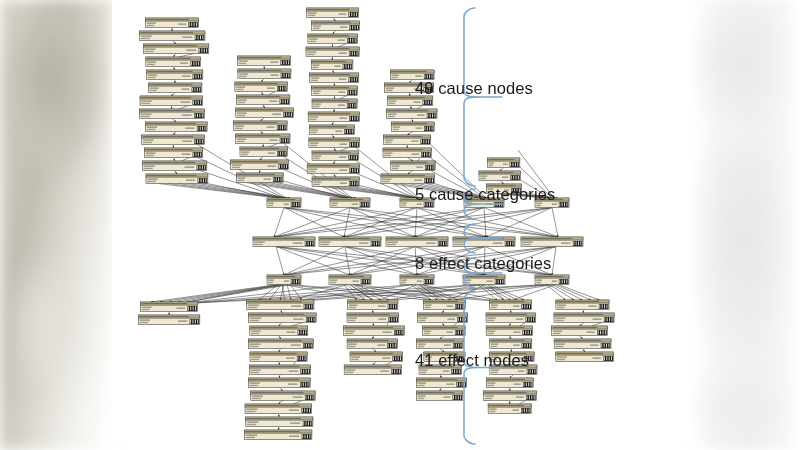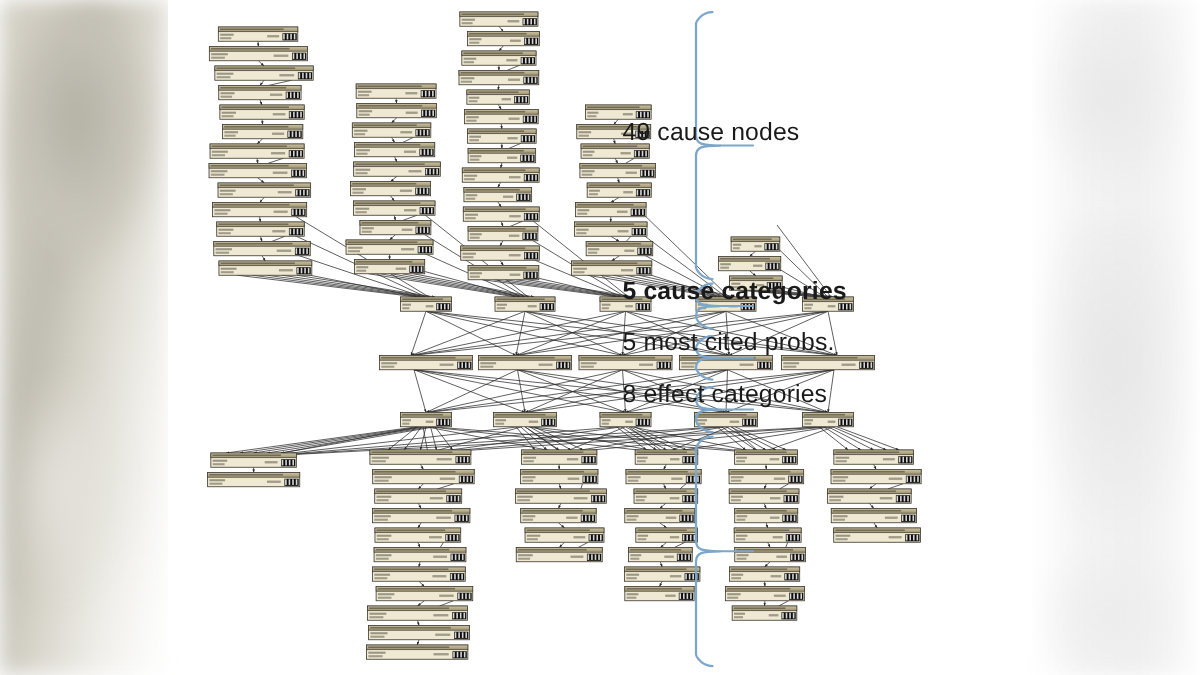--- a/index.html
+++ b/index.html
@@ -1748,18 +1748,18 @@
      L 352 360.5
      C 352 366.5, 356 367.5, 368 367.5
      C 356 367.5, 352 368.5, 352 374.5
      L 352 436
      C 352 437, 355 444, 363 444" fill="none" stroke="#7ba7cd" stroke-width="1.5" stroke-linecap="round" stroke-linejoin="round"></path>
           <line x1="368" y1="367.5" x2="390" y2="367.5" stroke="#7ba7cd" stroke-width="1.4" stroke-linecap="round"></line>
         </g>
     </svg>
 
     <div class="brace-label" style="left:303px;top:80px;">49 cause nodes</div>
-    <div class="brace-label" style="left:303px;top:186px;font-weight:bold;">5 cause categories</div>
-    <div class="brace-label" style="left:303px;top:220px;">5 most cited probs.</div>
+    <div class="brace-label" style="left:303px;top:186px;">5 cause categories</div>
     <div class="brace-label" style="left:303px;top:255px;">8 effect categories</div>
+    <div class="brace-label" style="left:303px;top:352px;">41 effect nodes</div>
 
   </div>
 </div>
 
 </body></html>

